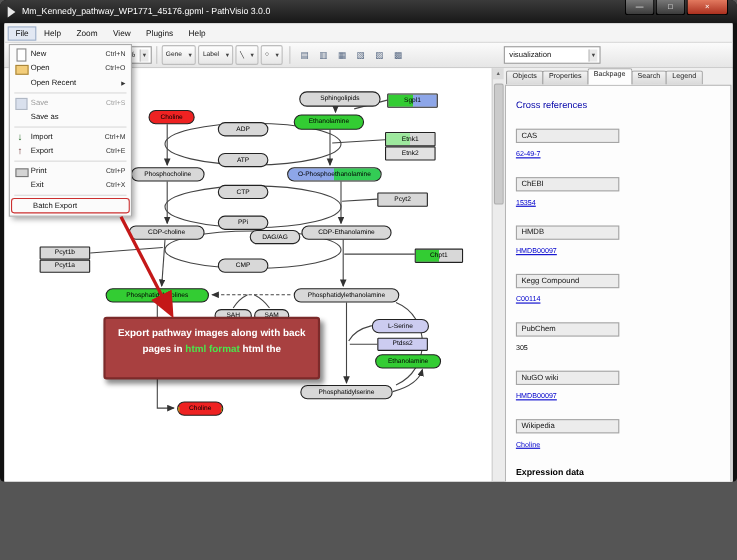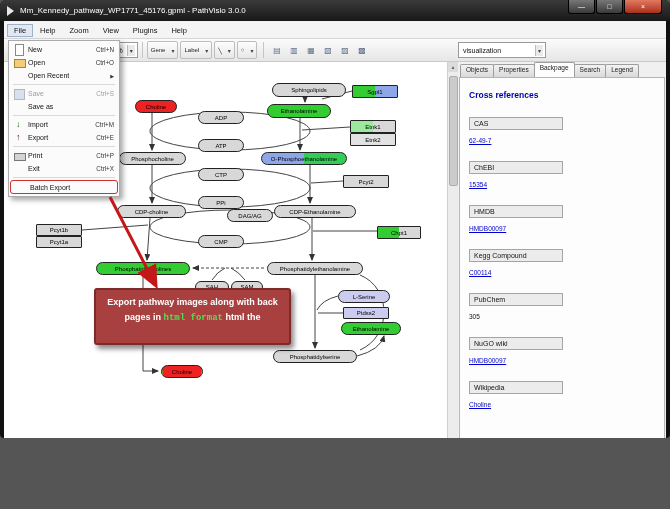--- a/index.html
+++ b/index.html
@@ -59,41 +59,41 @@
   .node-layer{position:absolute;left:0;top:0;width:670px;height:509px;z-index:3;pointer-events:none;}
   .pnode{position:absolute;border:1px solid #222;display:flex;align-items:center;justify-content:center;font-size:6px;color:#000;overflow:hidden;white-space:nowrap;pointer-events:auto;}
   .pill{border-radius:7px;}
   .gene{border-radius:1px;}
   .handle{position:absolute;width:5px;height:5px;background:#ffe024;border:1px solid #86761a;}
   .h-tl{left:-4px;top:-4px;} .h-tr{right:-4px;top:-4px;} .h-bl{left:-4px;bottom:-4px;} .h-br{right:-4px;bottom:-4px;}
   .h-l{left:-4px;top:4px;} .h-r{right:-4px;top:4px;}
 
   
   .annotation{position:absolute;left:94px;top:288px;width:197px;height:57px;background:#a84040;border:2px solid #7c2a2a;border-radius:3px;z-index:6;color:#fff;font-weight:bold;font-size:9px;text-align:center;padding-top:5px;line-height:15px;box-shadow:3px 4px 5px rgba(0,0,0,0.45);}
-  .ann-hl{color:#4ce44c;font-family:Liberation Mono, monospace;}
+  .ann-hl{color:#4ce44c;}
 
   
   .file-menu{position:absolute;left:8px;top:40px;width:112px;background:#fbfbfb;border:1px solid #ababab;box-shadow:3px 3px 5px rgba(0,0,0,0.35);z-index:10;padding:2px 0;}
   .fm-item{display:flex;align-items:center;height:13px;padding:0 5px 0 4px;font-size:7px;color:#111;}
   .fm-item.disabled{color:#9d9d9d;}
   .fm-item.disabled .ic{opacity:.5;}
   .fm-item.fm-hl{border:1px solid #cc3030;border-radius:3px;margin:0 1px;height:14px;}
   .fm-label{flex:1;margin-left:2px;}
   .fm-short{font-size:6.3px;color:#333;}
   .fm-item.disabled .fm-short{color:#9d9d9d;}
   .fm-sub{font-size:5px;color:#333;}
   .fm-sep{height:1px;background:#d9d9d9;margin:2px 4px;}
 
   
   .rpanel{position:absolute;left:458px;top:62px;width:208px;height:417px;background:#f0f0f0;z-index:4;}
   .rtabs{display:flex;align-items:flex-end;height:15px;padding-left:2px;}
   .rtab{height:13px;padding:1px 5px;font-size:6.5px;background:linear-gradient(#f3f3f3,#d9d9d9);border:1px solid #9d9d9d;border-bottom:none;margin-right:-1px;border-radius:2px 2px 0 0;color:#222;}
   .rtab.active{background:#fdfdfd;height:15px;position:relative;z-index:2;}
   .bp-content{position:absolute;left:1px;top:15px;width:206px;height:401px;background:#fdfdfd;border:1px solid #b5b5b5;padding:12px 9px 0 9px;overflow:hidden;}
-  .bp-title{color:#0000a8;font-weight:bold;font-size:8.5px;margin-bottom:17px;}
+  .bp-title{color:#0000a8;font-weight:normal;font-size:8.5px;margin-bottom:17px;}
   .bp-header{width:94px;background:#ececec;border:1px solid #a5a5a5;font-size:7px;padding:2px 4px;margin-bottom:7px;color:#111;}
   .bp-link{font-size:6.5px;color:#0000cc;text-decoration:underline;margin-bottom:17px;}
   .bp-value{font-size:6.5px;color:#111;margin-bottom:17px;}
   .bp-footer{font-weight:bold;font-size:8px;color:#000;margin-top:2px;}
 
   
   .statusbar{position:absolute;left:4px;top:479px;width:662px;height:16px;background:#f0f0f0;border-top:1px solid #cbcbcb;font-size:6.3px;color:#222;display:flex;align-items:center;padding:0 6px;z-index:4;}
 </style>
 </head>
 <body>
@@ -397,20 +397,21 @@
           <div class="bp-link">HMDB00097</div>
           <div class="bp-header">Kegg Compound</div>
           <div class="bp-link">C00114</div>
           <div class="bp-header">PubChem</div>
           <div class="bp-value">305</div>
           <div class="bp-header">NuGO wiki</div>
           <div class="bp-link">HMDB00097</div>
           <div class="bp-header">Wikipedia</div>
           <div class="bp-link">Choline</div>
         </div>
+      <div class="bp-footer">Expression data</div>
     </div>
   </div>
 
   <div class="statusbar">
     <span>Gene database: ...m_Derby_20120602.bridge | Metabolite database: ...tabolites_111203.bridge | Dataset: ...wnloads/trans-meta.pgex</span>
   </div>
 
 </div>
 
 </body></html>

